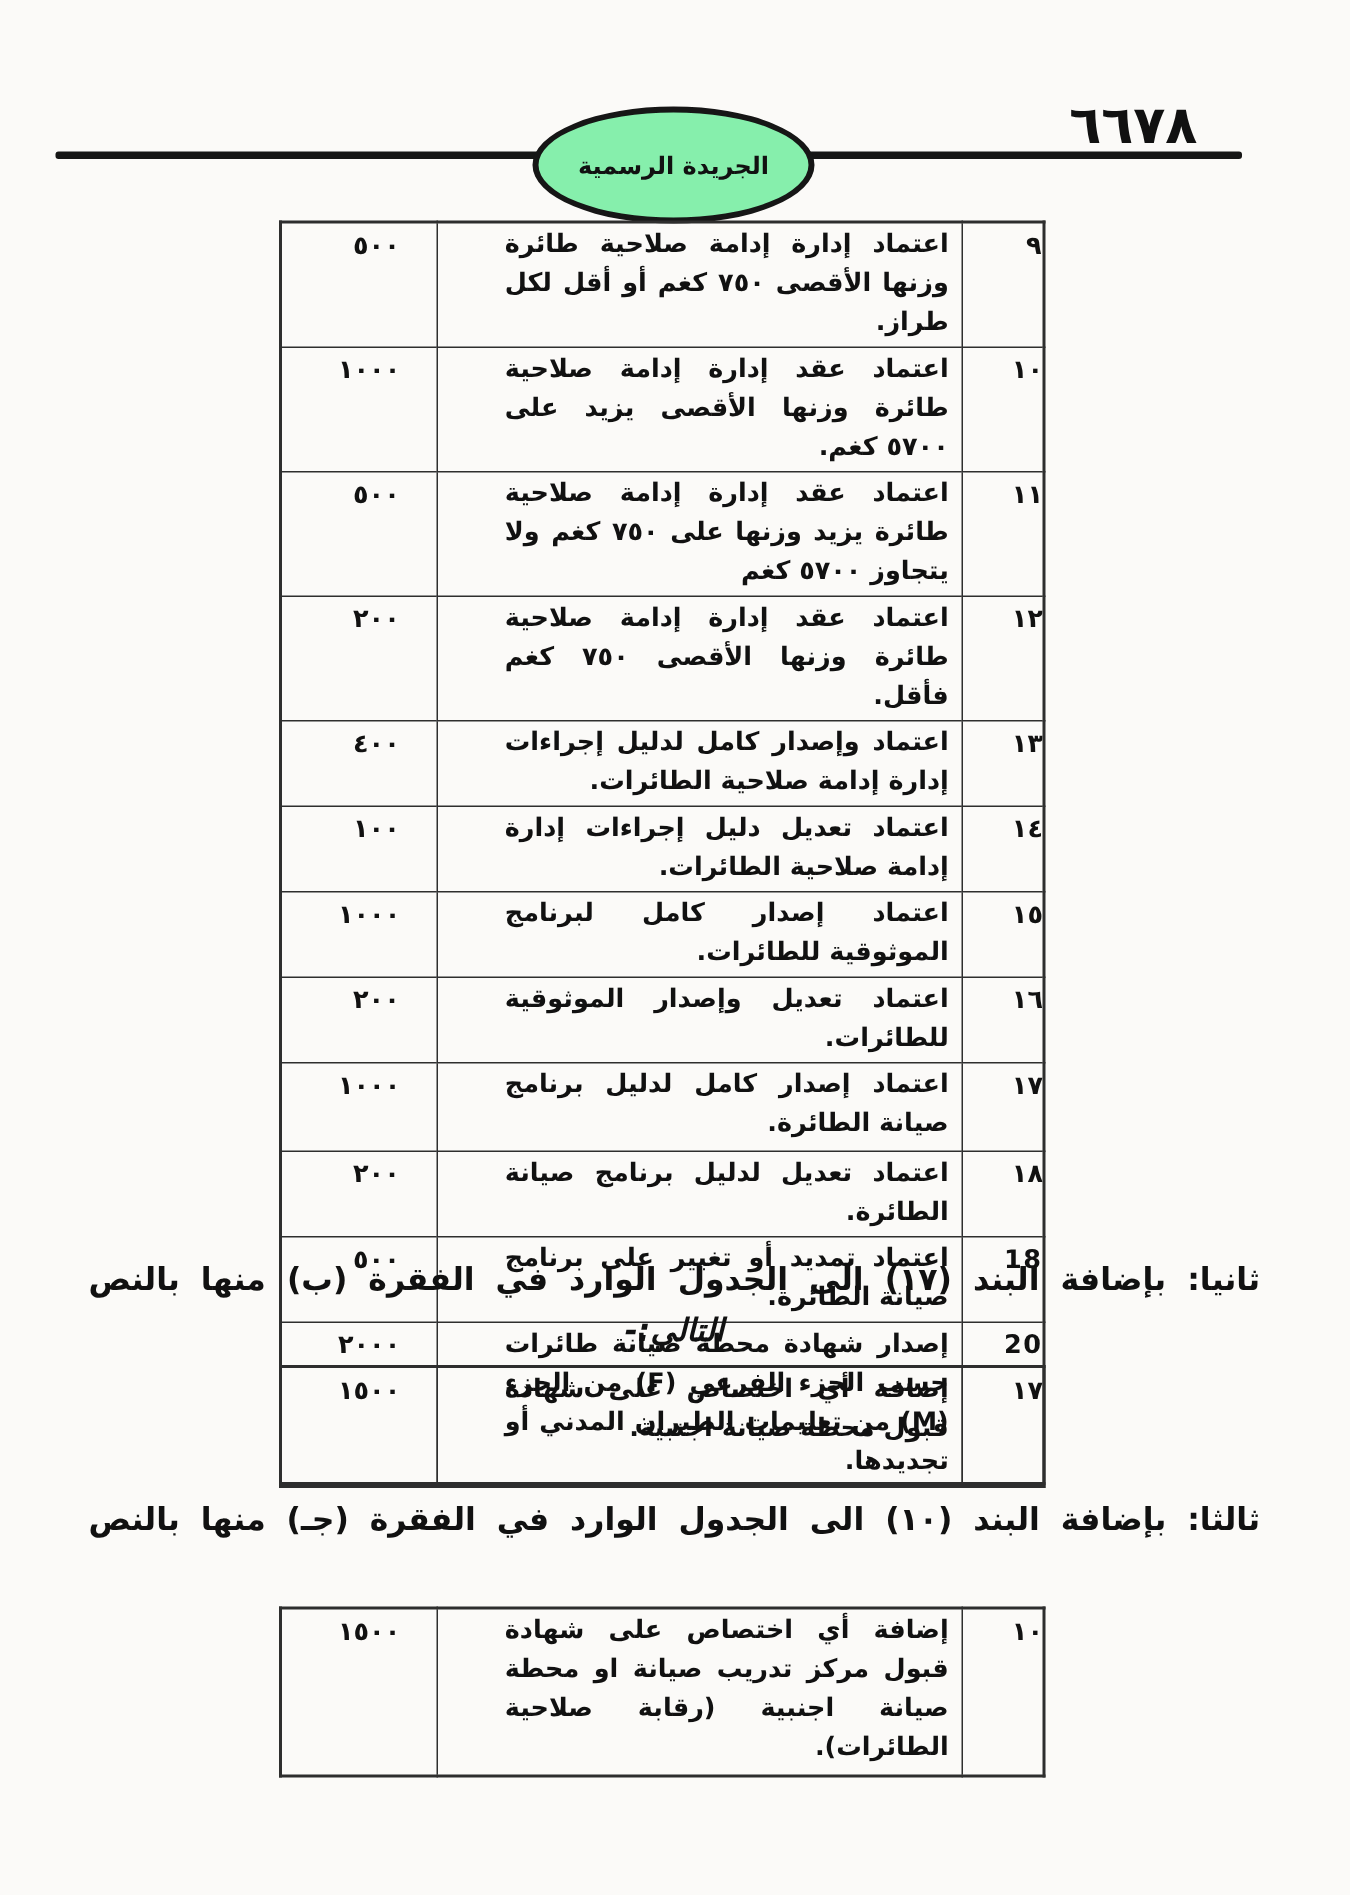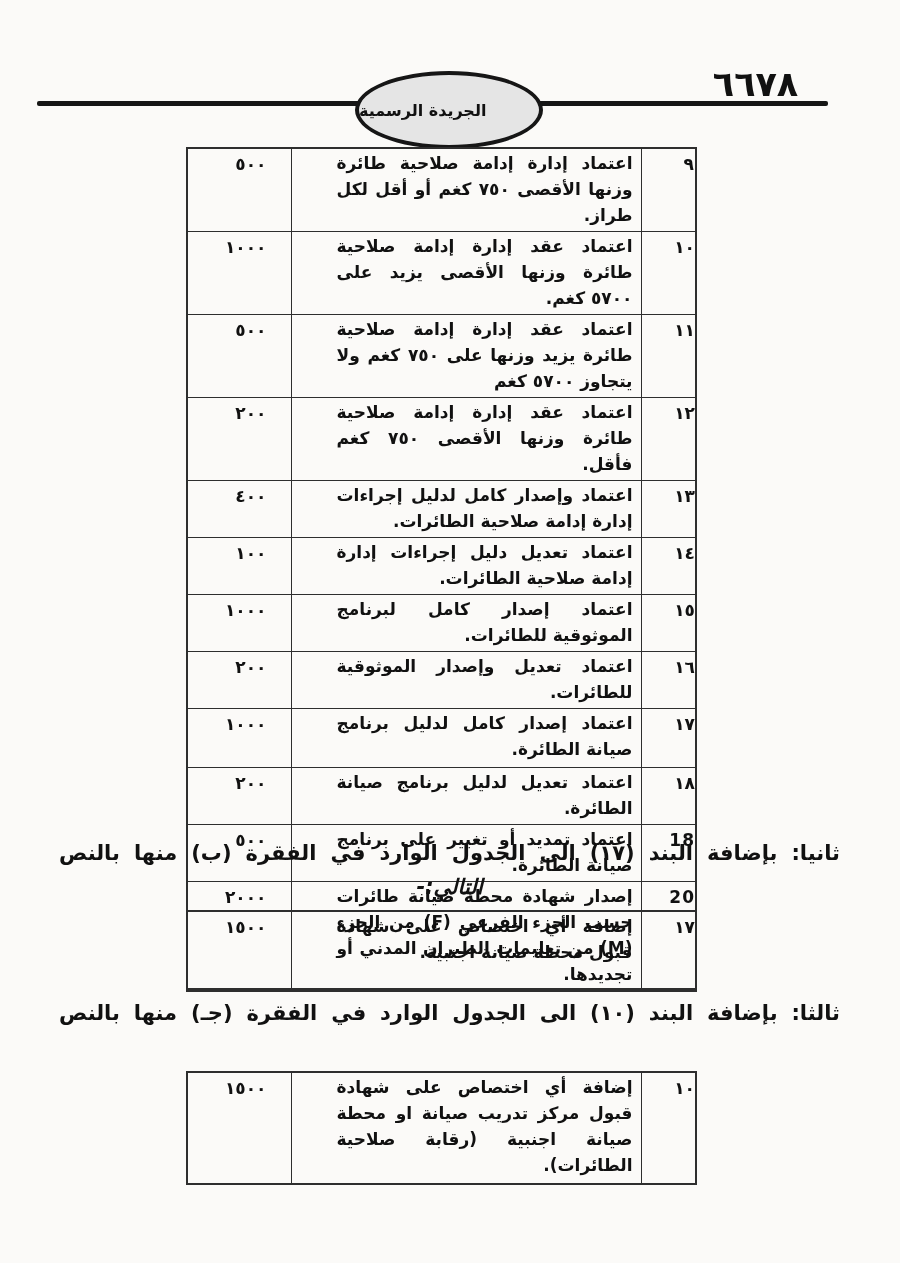--- a/index.html
+++ b/index.html
@@ -34,26 +34,26 @@
     height: 5px;
     background: #161616;
     border-radius: 2px;
   }
   .gazette-oval {
     position: absolute;
     top: 71px;
     left: 355px;
     width: 180px;
     height: 70px;
-    background: #e5e5e5;
+    background: #86efac;
     border: 4px solid #161616;
     border-radius: 50%;
     display: flex;
     align-items: center;
-    justify-content: flex-start;
+    justify-content: center;
   }
   .gazette-name {
     font-size: 16px;
     font-weight: bold;
     direction: rtl;
     white-space: nowrap;
   }
   
   table.fee-table {
     position: absolute;

